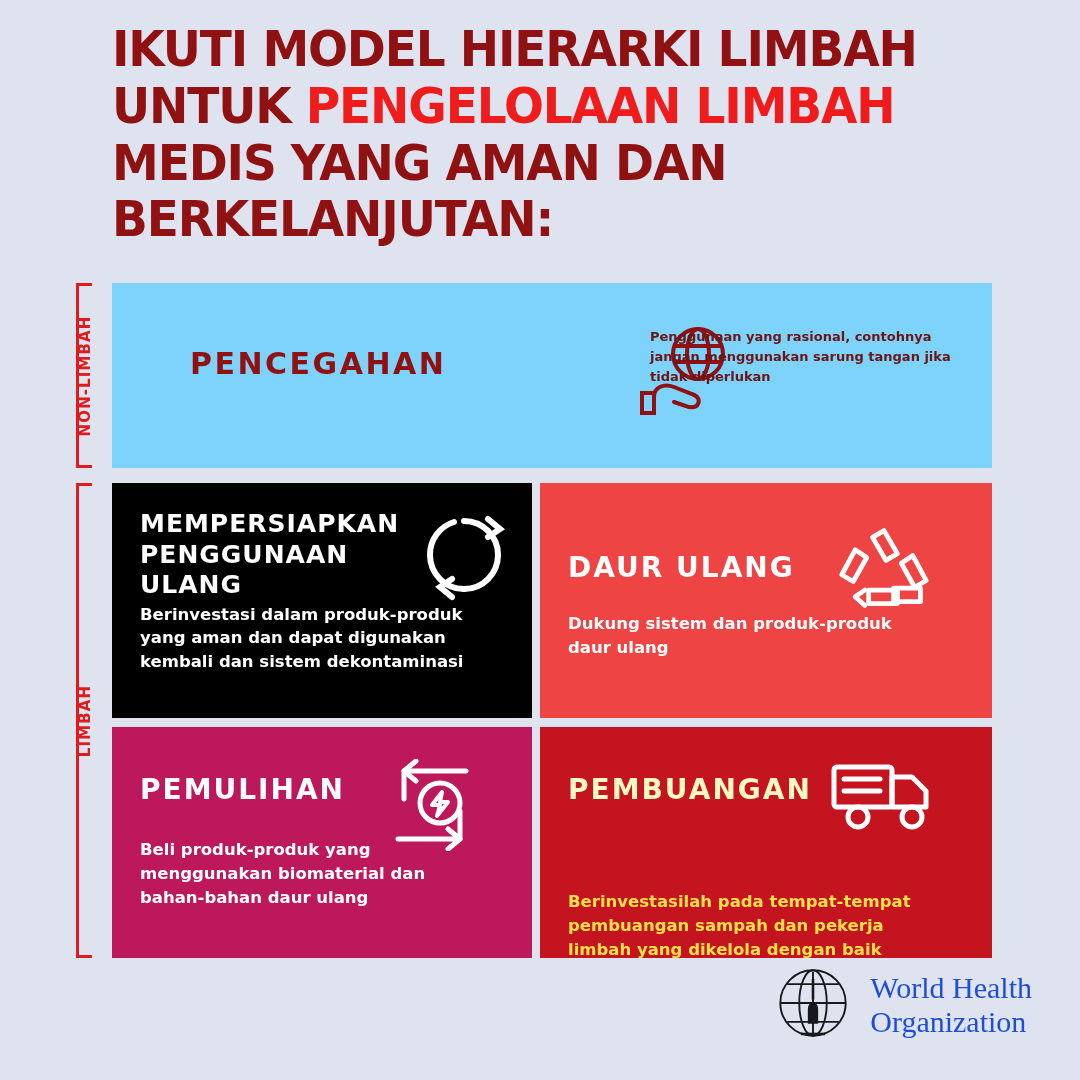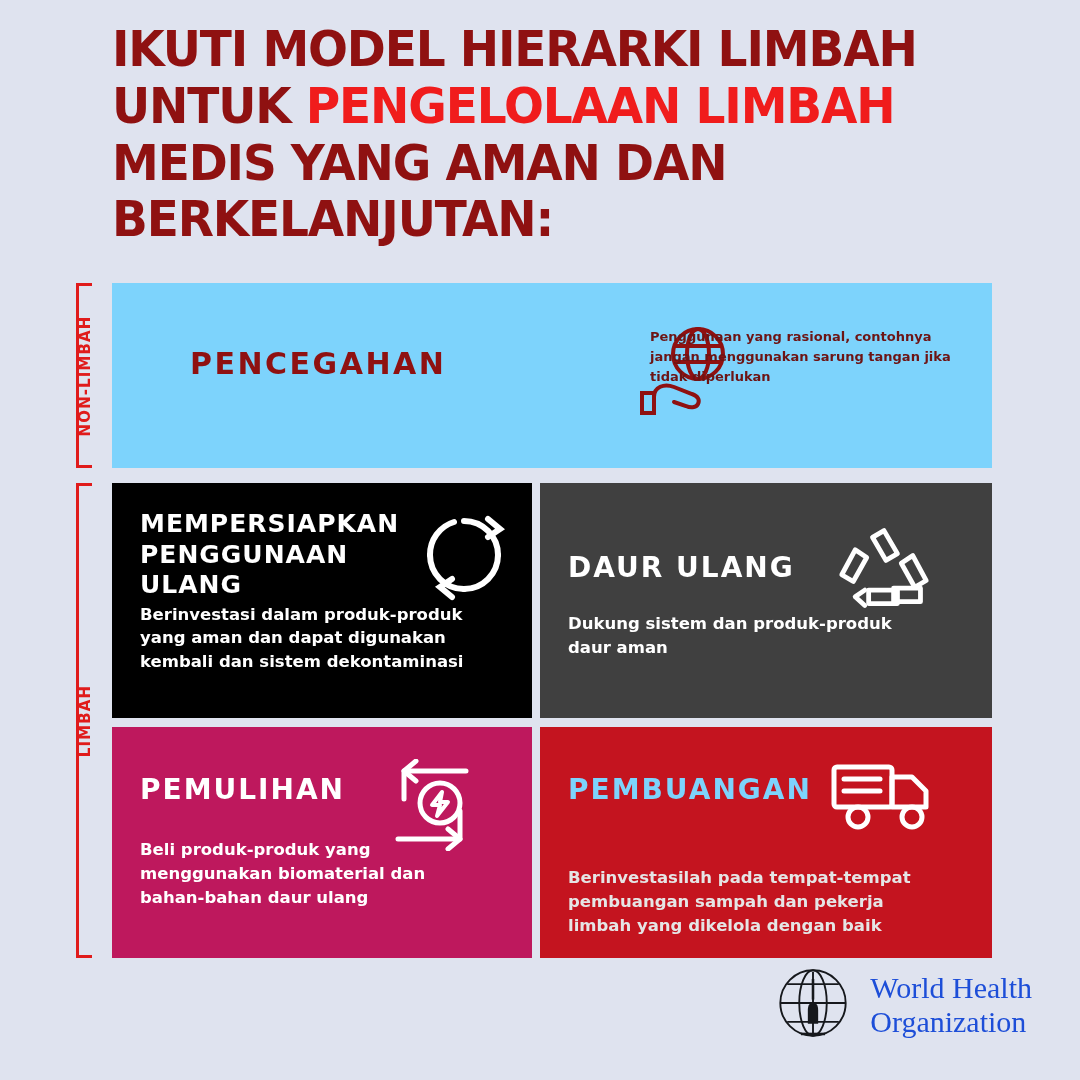--- a/index.html
+++ b/index.html
@@ -151,21 +151,21 @@
     right: 18px;
     top: 22px;
   }
 
   
   #card-recycle {
     left: 540px;
     top: 483px;
     width: 452px;
     height: 235px;
-    background: #404040;
+    background: #ef4444;
   }
   #card-recycle .title {
     font-size: 28px;
     color: #ffffff;
     margin-top: 42px;
     letter-spacing: 2px;
   }
   #card-recycle .desc {
     margin-top: 28px;
     color: #ffffff;
@@ -203,27 +203,27 @@
   
   #card-disposal {
     left: 540px;
     top: 727px;
     width: 452px;
     height: 231px;
     background: #c4141f;
   }
   #card-disposal .title {
     font-size: 28px;
-    color: #7dd3fc;
+    color: #fef9c3;
     margin-top: 20px;
     letter-spacing: 2px;
   }
   #card-disposal .desc {
-    margin-top: 60px;
-    color: #e5e5e5;
+    margin-top: 84px;
+    color: #fde047;
     width: 370px;
   }
   #card-disposal .icon-wrap {
     left: 290px;
     top: 30px;
   }
 
   
   #who-logo {
     position: absolute;
@@ -297,21 +297,21 @@
     <div class="icon-wrap">
       <svg width="96" height="96" viewBox="0 0 100 100" fill="none" stroke="#ffffff" stroke-width="5" stroke-linejoin="round" stroke-linecap="round">
         <path d="M50 10 L64 34 L52 41 L38 17 Z"></path>
         <path d="M88 70 L60 70 L60 84 L88 84 Z" transform="rotate(0 74 77)"></path>
         <path d="M20 30 L6 56 L18 63 L32 38 Z"></path>
         <path d="M34 86 L64 86 L64 72 L34 72 Z"></path>
         <path d="M80 36 L94 62 L82 69 L68 44 Z"></path>
         <polyline points="30,72 20,79 30,88"></polyline>
       </svg>
     </div>
-    <div class="desc">Dukung sistem dan produk-produk daur aman</div>
+    <div class="desc">Dukung sistem dan produk-produk daur ulang</div>
   </div>
 
   <div class="card" id="card-recovery">
     <div class="title">PEMULIHAN</div>
     <div class="icon-wrap">
       <svg width="100" height="92" viewBox="0 0 100 92" fill="none" stroke="#ffffff" stroke-width="5" stroke-linecap="round" stroke-linejoin="round">
         <polyline points="84,12 22,12 22,40"></polyline>
         <polyline points="34,2 22,12 34,22"></polyline>
         <polyline points="16,80 78,80 78,52"></polyline>
         <polyline points="66,90 78,80 66,70"></polyline>

